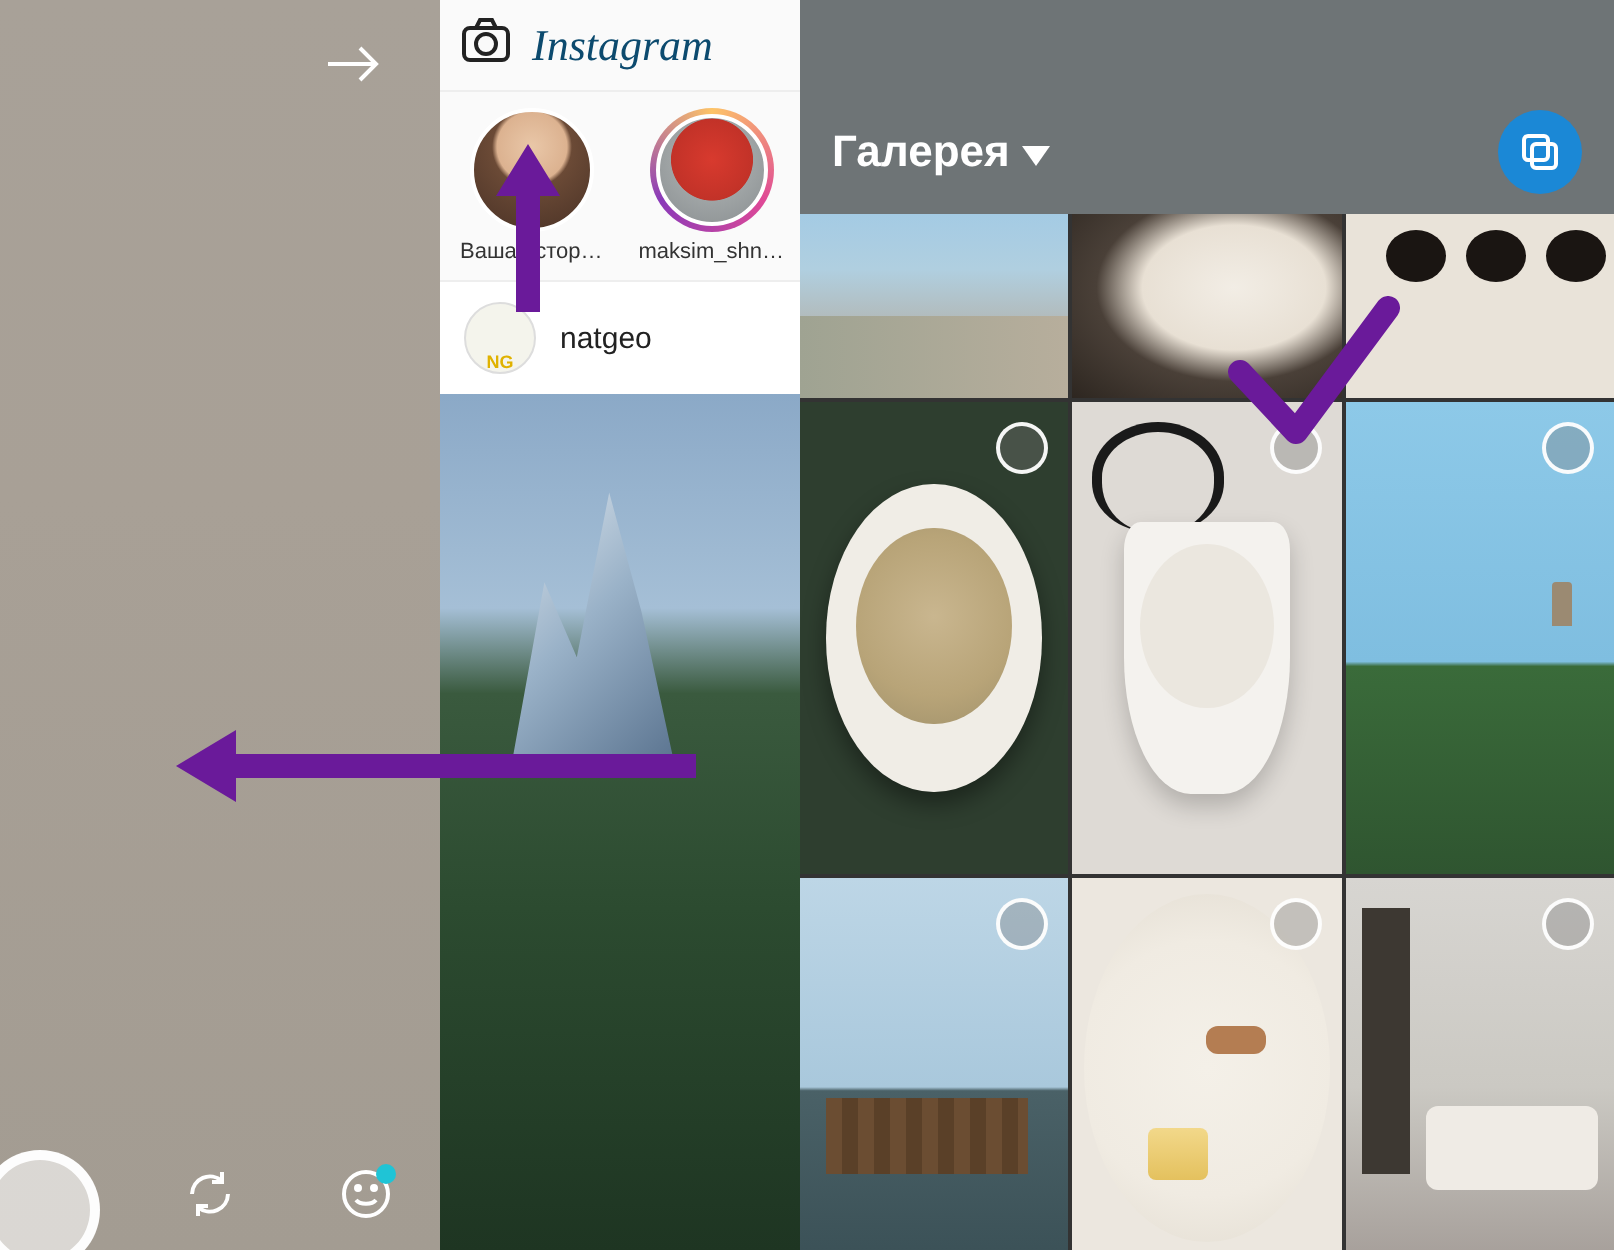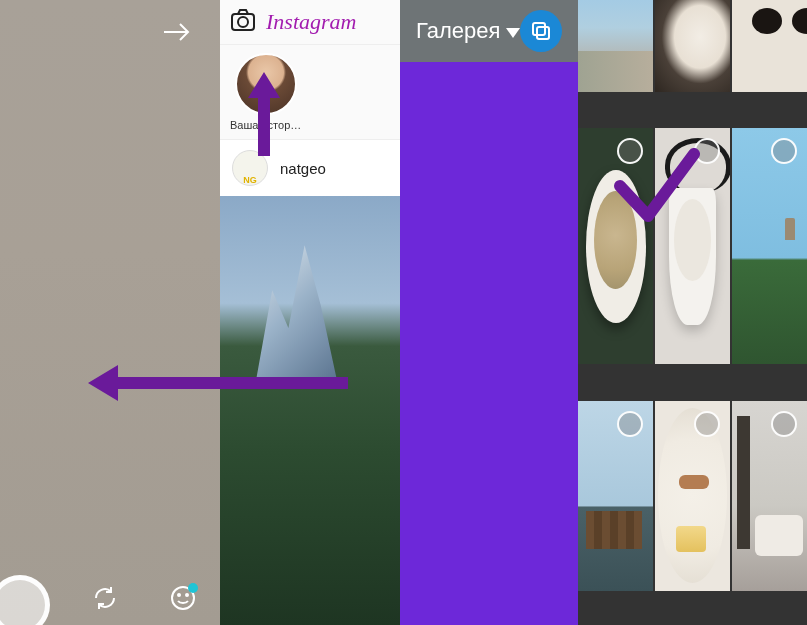--- a/index.html
+++ b/index.html
@@ -15,41 +15,41 @@
     .left-panel .flip-camera { position: absolute; bottom: 10px; left: 92px; color: white; }
     .left-panel .flip-camera svg { width: 26px; height: 26px; stroke: white; stroke-width: 2; fill: none; }
     .left-panel .sticker-btn { position: absolute; bottom: 10px; left: 170px; }
     .left-panel .sticker-btn svg { width: 26px; height: 26px; stroke: white; stroke-width: 2; fill: none; }
     .left-panel .sticker-dot { position: absolute; top: -2px; right: -2px; width: 10px; height: 10px; border-radius: 50%; background: #1fc4d6; }
     
     
     .middle-panel { width: 180px; height: 100%; background: #fafafa; display: flex; flex-direction: column; position: relative; z-index: 1; }
     .ig-header { display: flex; align-items: center; padding: 8px 10px; gap: 10px; background: #fafafa; border-bottom: 1px solid #eee; }
     .ig-header .camera-icon svg { width: 26px; height: 24px; stroke: #222; stroke-width: 2; fill: none; }
-    .ig-header .logo { font-family: 'Brush Script MT', cursive; font-size: 22px; color: #a21caf; font-style: italic; }
+    .ig-header .logo { font-family: 'Brush Script MT', cursive; font-size: 22px; color: #0c4a6e; font-style: italic; }
     .stories-row { display: flex; gap: 18px; padding: 8px 10px; background: #fafafa; }
     .story-item { display: flex; flex-direction: column; align-items: center; gap: 4px; }
     .story-avatar { width: 62px; height: 62px; border-radius: 50%; position: relative; }
     .story-avatar.ring { padding: 3px; background: conic-gradient(#fdc468, #df4996, #8a3ab9, #fdc468); }
     .story-avatar-inner { width: 100%; height: 100%; border-radius: 50%; background: #cdbfb0; border: 2px solid #fff; overflow: hidden; }
     .story-label { font-size: 11px; color: #333; white-space: nowrap; }
     .feed-row { display: flex; align-items: center; gap: 12px; padding: 10px 12px; background: #fff; border-top: 1px solid #eee; }
     .feed-avatar { width: 36px; height: 36px; border-radius: 50%; background: #f4f4ec; border: 1px solid #ddd; display: flex; align-items: flex-end; justify-content: center; }
     .feed-avatar span { color: #e0b200; font-size: 9px; font-weight: bold; }
     .feed-name { font-size: 15px; color: #222; font-weight: 500; }
     .feed-img { flex: 1; background: linear-gradient(180deg, #8ba9c7 0%, #a5bfd6 25%, #3a5a3e 35%, #2c4b30 60%, #1e3522 100%); position: relative; }
     .feed-img::before {
       content: "";
       position: absolute; top: 8%; left: 20%; width: 45%; height: 35%;
       background: linear-gradient(135deg, #e8eef4 0%, #9ab2c8 50%, #5b7490 100%);
       clip-path: polygon(0% 100%, 20% 40%, 40% 65%, 60% 10%, 80% 50%, 100% 100%);
     }
     
     
-    .right-panel { flex: 1; height: 100%; background: #6d28d9; display: flex; position: relative; }
+    .right-panel { flex: 1; height: 100%; background: #b91c1c; display: flex; flex-direction: column; position: relative; font-weight: bold; }
     .gallery-top-strip { height: 45px; background: #6e7476; }
     .gallery-bar { display: flex; align-items: center; justify-content: space-between; padding: 8px 16px; height: 62px; background: #6e7476; }
     .gallery-title { color: #fff; font-size: 22px; display: flex; align-items: center; gap: 6px; }
     .gallery-title .caret svg { width: 14px; height: 10px; fill: white; }
     .gallery-action { width: 42px; height: 42px; border-radius: 50%; background: #1b88d6; display: flex; align-items: center; justify-content: center; }
     .gallery-action svg { width: 22px; height: 22px; stroke: white; stroke-width: 2; fill: none; }
     .gallery-grid { display: grid; grid-template-columns: repeat(3, 1fr); gap: 2px; background: #333; flex: 1; overflow: hidden; }
     .grid-cell { position: relative; overflow: hidden; }
     .grid-cell .sel { position: absolute; top: 10px; right: 10px; width: 26px; height: 26px; border-radius: 50%; border: 2px solid rgba(255,255,255,0.95); background: rgba(120,120,120,0.35); }
     
@@ -145,20 +145,26 @@
       </span>
       <span class="logo">Instagram</span>
     </div>
     <div class="stories-row">
       <div class="story-item">
         <div class="story-avatar">
             <div class="story-avatar-inner avatar-girl"></div>
           </div>
         <span class="story-label">Ваша истор…</span>
       </div>
+      <div class="story-item">
+        <div class="story-avatar ring">
+            <div class="story-avatar-inner avatar-red"></div>
+          </div>
+        <span class="story-label">maksim_shn…</span>
+      </div>
     </div>
     <div class="feed-row">
       <div class="feed-avatar">
           <span>NG</span>
         </div>
       <span class="feed-name">natgeo</span>
     </div>
     <div class="feed-img"></div>
   </div>
 

